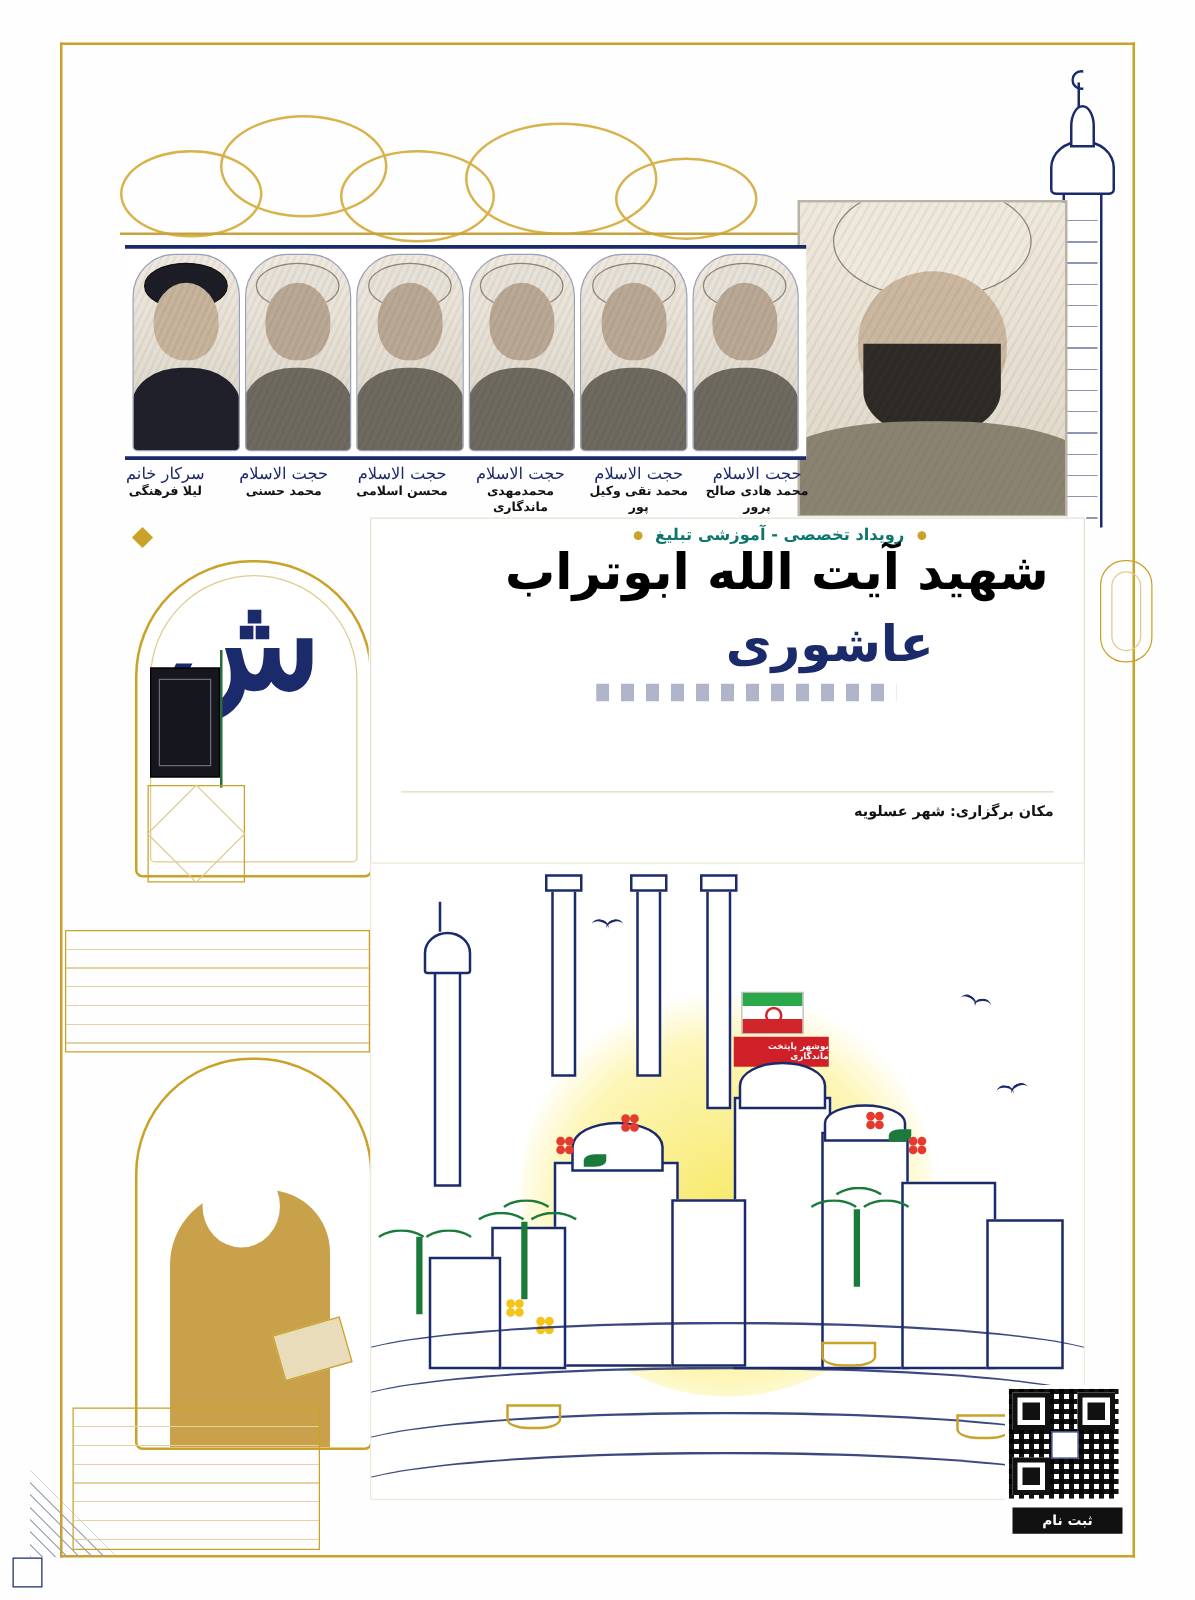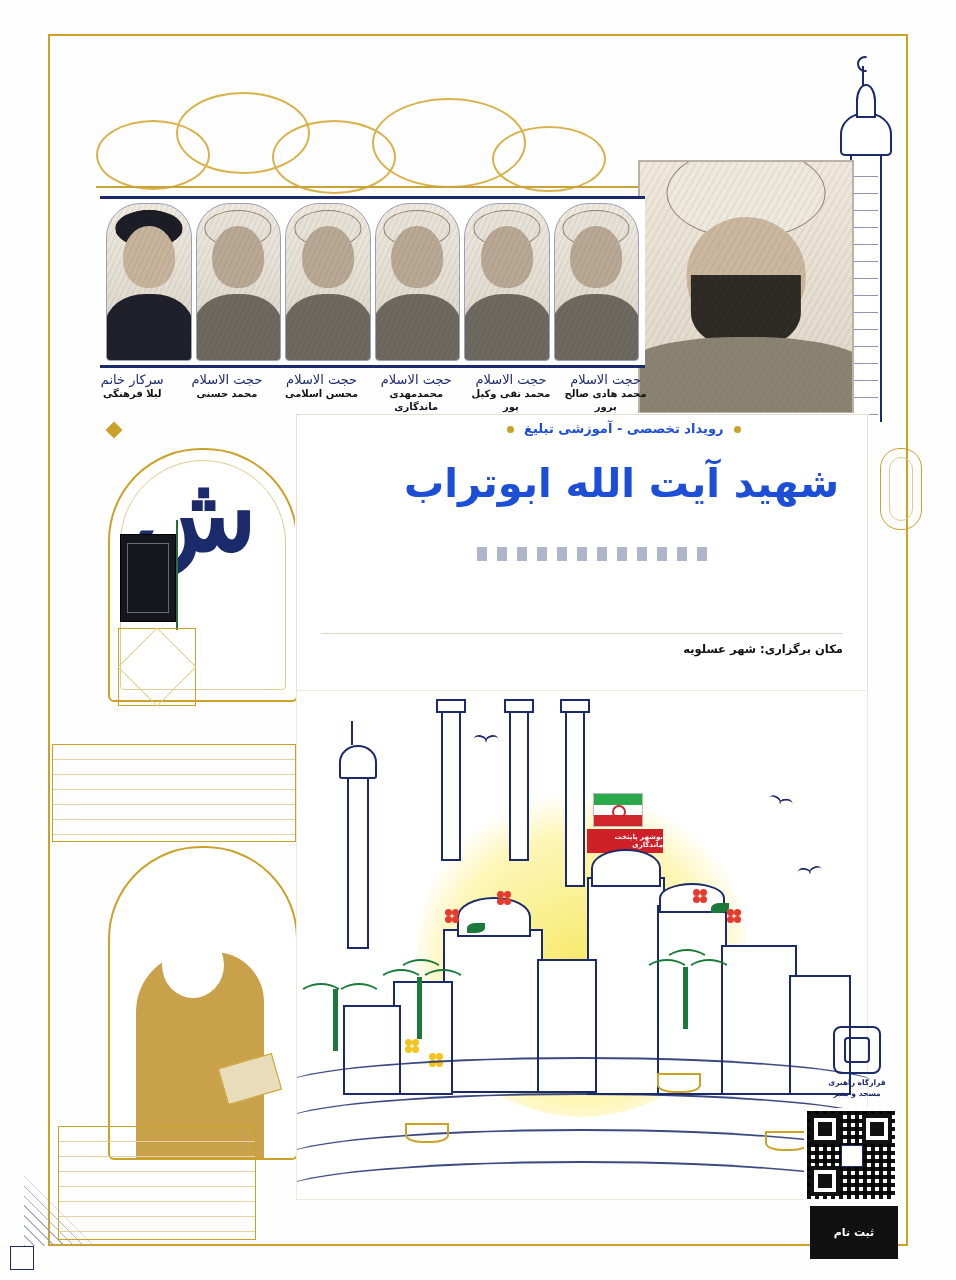--- a/index.html
+++ b/index.html
@@ -62,24 +62,24 @@
      border:2px solid #1b2a6b;border-radius:50% 50% 0 0;background:#fff;}
   .min-pin{position:absolute;left:30px;top:16px;width:2px;height:20px;background:#1b2a6b;}
   .min-moon{position:absolute;left:25px;top:6px;width:12px;height:12px;border:2px solid #1b2a6b;
      border-radius:50%;clip-path:polygon(0 0,60% 0,60% 100%,0 100%);}
   .min-lines{position:absolute;left:18px;top:110px;width:28px;height:260px;
      background:repeating-linear-gradient(180deg,transparent 0 16px,#1b2a6b 16px 17px);opacity:.5;}
 
   
   .card{position:absolute;left:296px;top:414px;width:570px;height:276px;
      background:#fff;border:1px solid #e5e0d2;box-shadow:0 0 0 1px #fff;}
-  .kicker{position:absolute;right:120px;top:6px;font-size:13px;color:#1d4ed8;font-weight:bold;}
+  .kicker{position:absolute;right:120px;top:6px;font-size:13px;color:#0f766e;font-weight:bold;}
   .kicker .dot{display:inline-block;width:7px;height:7px;border-radius:50%;background:#c9a227;
      vertical-align:middle;margin:0 6px;}
-  .title-1{position:absolute;right:28px;top:45px;font-size:40px;color:#1d4ed8;font-weight:bold;
+  .title-1{position:absolute;right:28px;top:20px;font-size:40px;color:#000000;font-weight:bold;
      letter-spacing:-1px;white-space:nowrap;}
   .title-2{position:absolute;right:120px;top:78px;font-size:40px;color:#1b2a6b;font-weight:bold;
      white-space:nowrap;}
   .squiggle{position:absolute;right:150px;top:132px;width:240px;height:14px;
      background:repeating-linear-gradient(90deg,#1b2a6b 0 10px,transparent 10px 20px);opacity:.35;}
   .body-text{position:absolute;right:24px;left:24px;top:150px;font-size:13.5px;line-height:1.85;
      color:#111;text-align:justify;font-weight:bold;}
   .meta-row{position:absolute;right:24px;left:24px;top:218px;display:flex;justify-content:space-between;
      font-size:11.5px;font-weight:bold;color:#111;border-top:1px solid #ddd8c8;padding-top:8px;}
   .cta{position:absolute;right:24px;left:24px;top:248px;text-align:center;font-size:15px;
@@ -179,21 +179,21 @@
      background-image:
        repeating-linear-gradient(90deg,#111 0 4px,transparent 4px 8px),
        repeating-linear-gradient(180deg,#111 0 4px,transparent 4px 8px);
      background-blend-mode:multiply;border:3px solid #fff;position:relative;}
   .qr .c{position:absolute;width:22px;height:22px;border:4px solid #111;background:#fff;}
   .qr .c.tl{left:3px;top:3px}.qr .c.tr{right:3px;top:3px}.qr .c.bl{left:3px;bottom:3px}
   .qr .c i{position:absolute;inset:4px;background:#111;}
   .qr .logo{position:absolute;left:34px;top:34px;width:20px;height:20px;background:#fff;
      border:1px solid #1b2a6b;}
   .qr-btn{margin-top:4px;background:#111;color:#fff;font-size:11px;font-weight:bold;
-     text-align:center;padding:20px 0;}
+     text-align:center;padding:4px 0;}
 
   
   .diamond{position:absolute;width:12px;height:12px;background:#c9a227;transform:rotate(45deg);}
   .rosette{position:absolute;width:40px;height:80px;border:1.5px solid #c9a227;border-radius:20px;}
   .rosette:after{content:"";position:absolute;inset:8px;border:1px solid #e0cb8e;border-radius:14px;}
   .hatch-tri{position:absolute;left:24px;bottom:34px;width:70px;height:70px;
      background:repeating-linear-gradient(45deg,#9aa0b5 0 1px,transparent 1px 7px);
      clip-path:polygon(0 100%,100% 100%,0 0);opacity:.8;}
   .bl-sq{position:absolute;left:10px;bottom:10px;width:22px;height:22px;border:1px solid #1b2a6b;}
 </style>
@@ -317,20 +317,21 @@
   </div>
   <div class="left-lines2"></div>
 
   <div class="card">
     <div class="kicker">
       <span class="dot"></span>
       <span>رویداد تخصصی - آموزشی تبلیغ</span>
       <span class="dot"></span>
     </div>
     <div class="title-1">شهید آیت الله ابوتراب</div>
+    <div class="title-2">عاشوری</div>
     <div class="squiggle"></div>
     <div class="meta-row">
       <span>مکان برگزاری: شهر عسلویه</span>
     </div>
   </div>
 
   <div class="illu">
     <div class="sun"></div>
 
     <div class="b-min">
@@ -429,24 +430,20 @@
       <div class="wave" style="top:8px;"></div>
       <div class="wave" style="top:44px;"></div>
       <div class="wave" style="top:80px;"></div>
       <div class="wave" style="top:112px;"></div>
     </div>
     <div class="boat" style="left:360px;bottom:106px;"></div>
     <div class="boat" style="left:108px;bottom:56px;"></div>
     <div class="boat" style="left:468px;bottom:48px;"></div>
   </div>
 
-  <div class="logo2">
-    <div class="m"></div>
-    <div class="logo-cap">قرارگاه راهبری مسجد و منبر</div>
-  </div>
 
   <div class="qr-wrap">
     <div class="qr">
       <div class="c tl">
           <i></i>
         </div>
       <div class="c tr">
           <i></i>
         </div>
       <div class="c bl">

